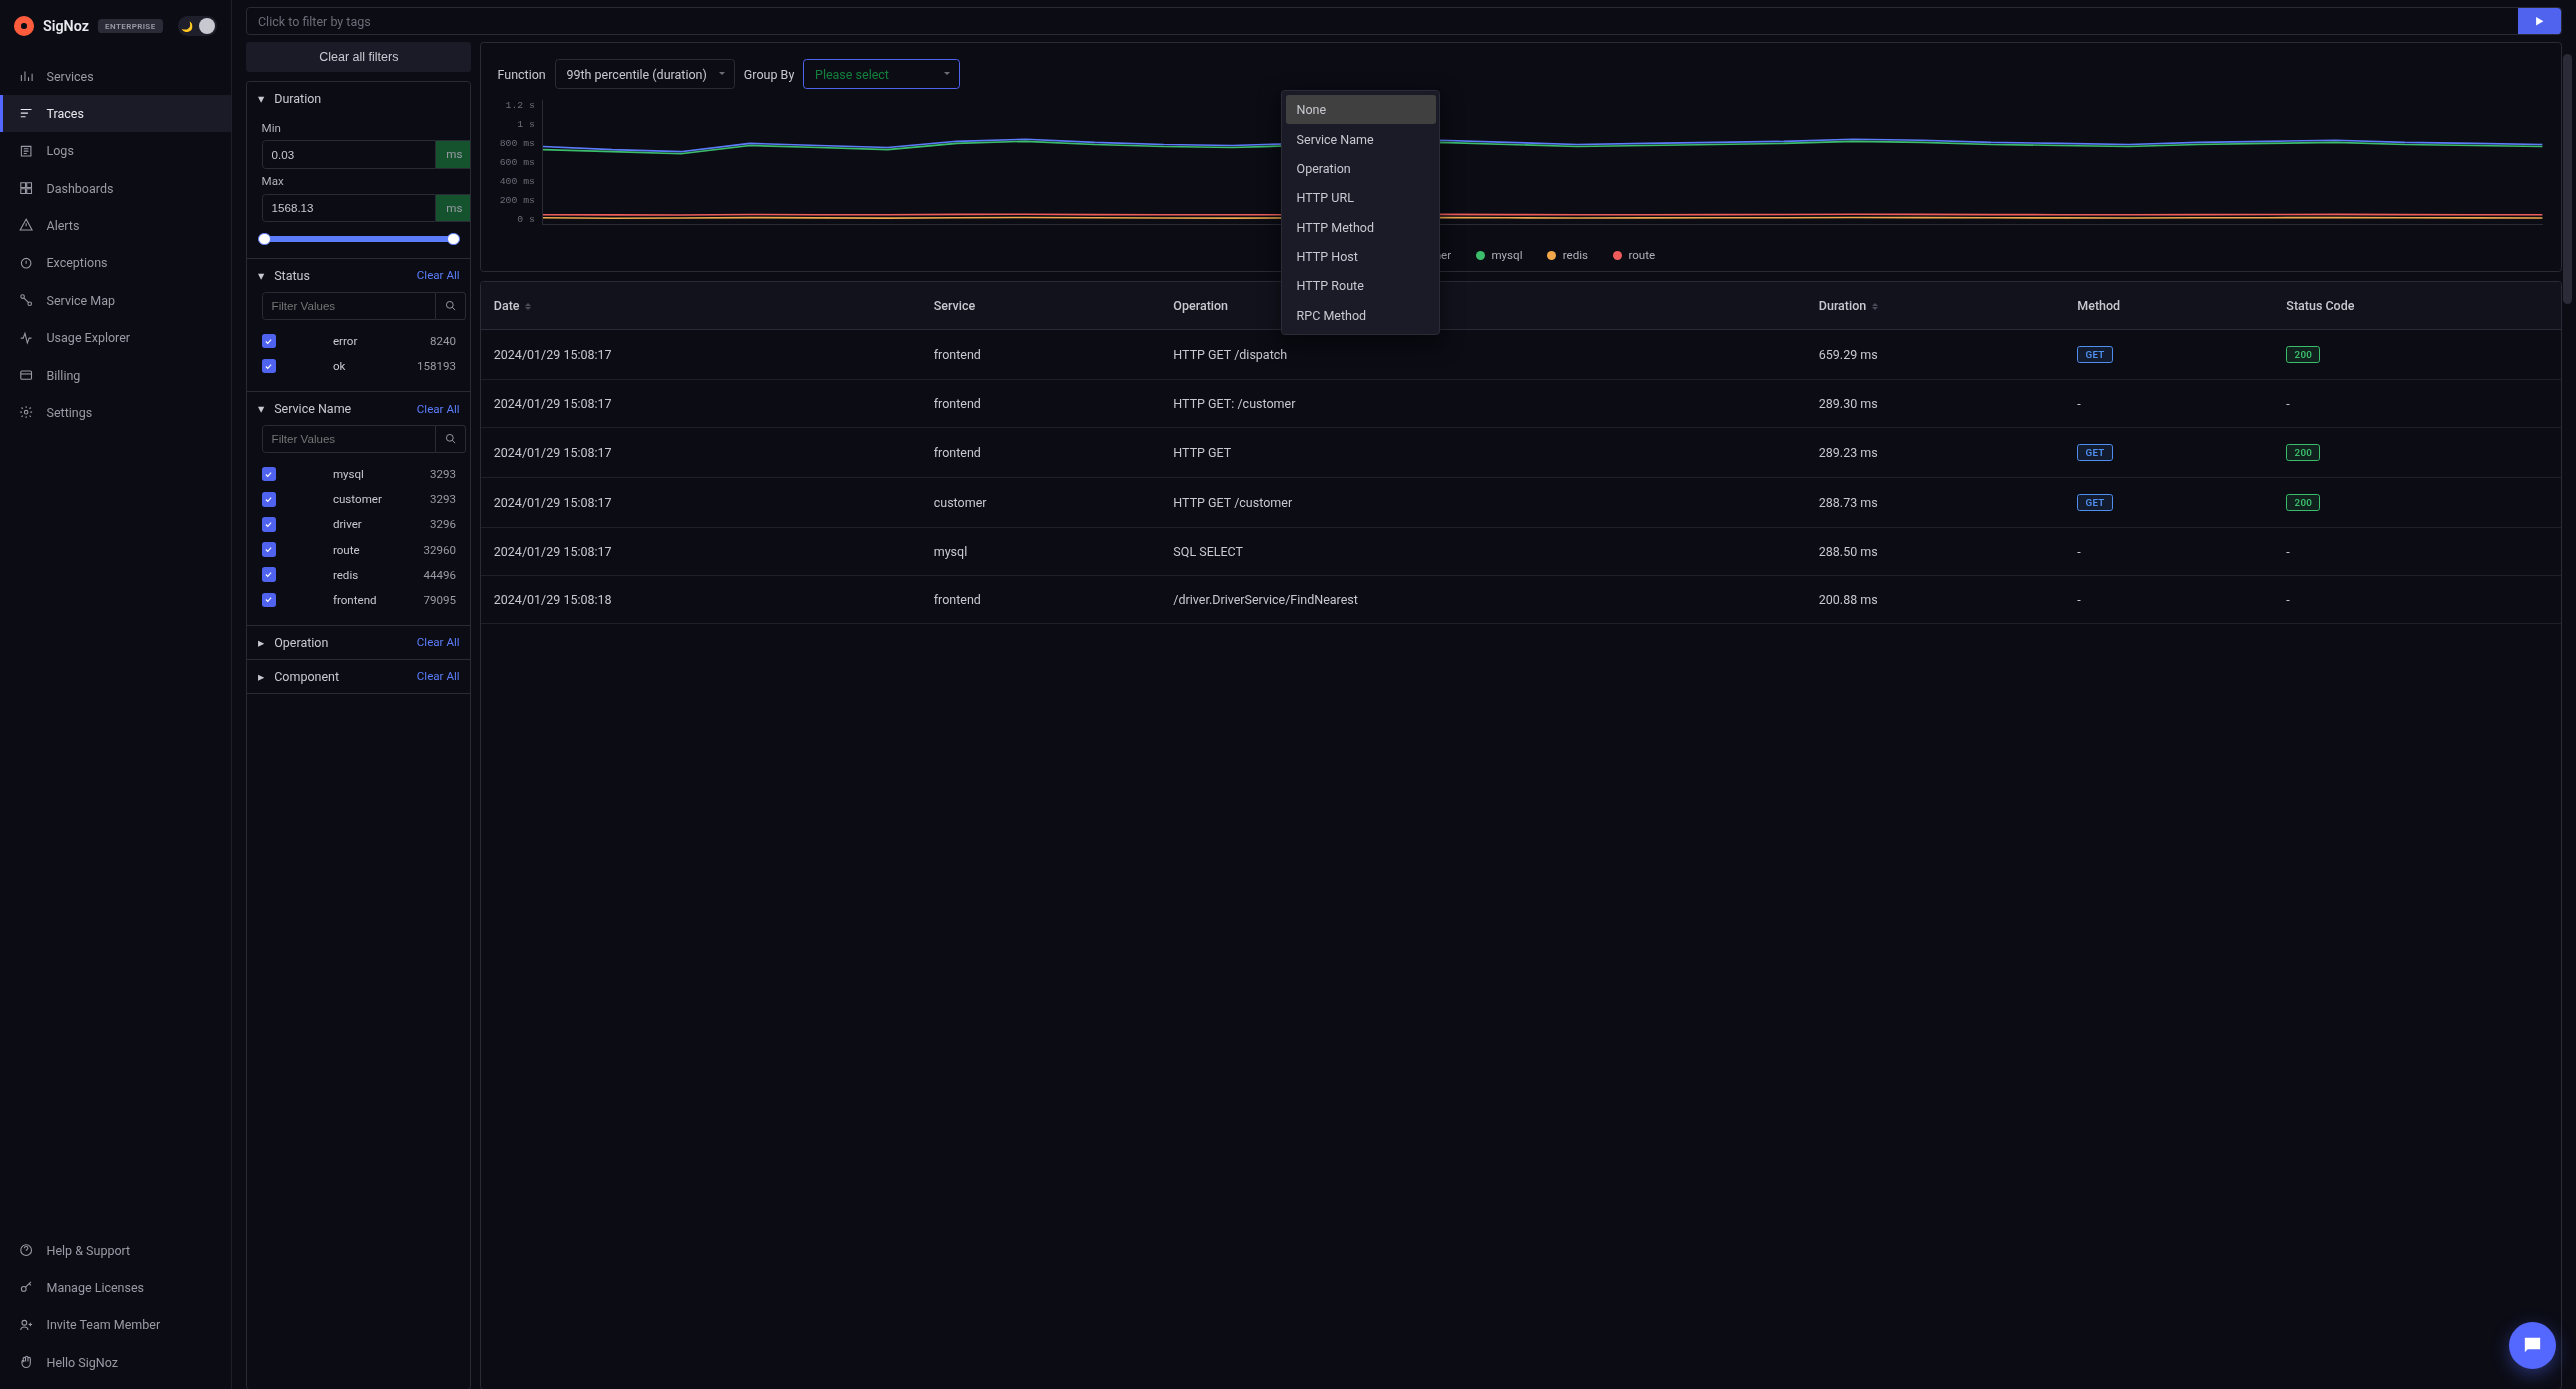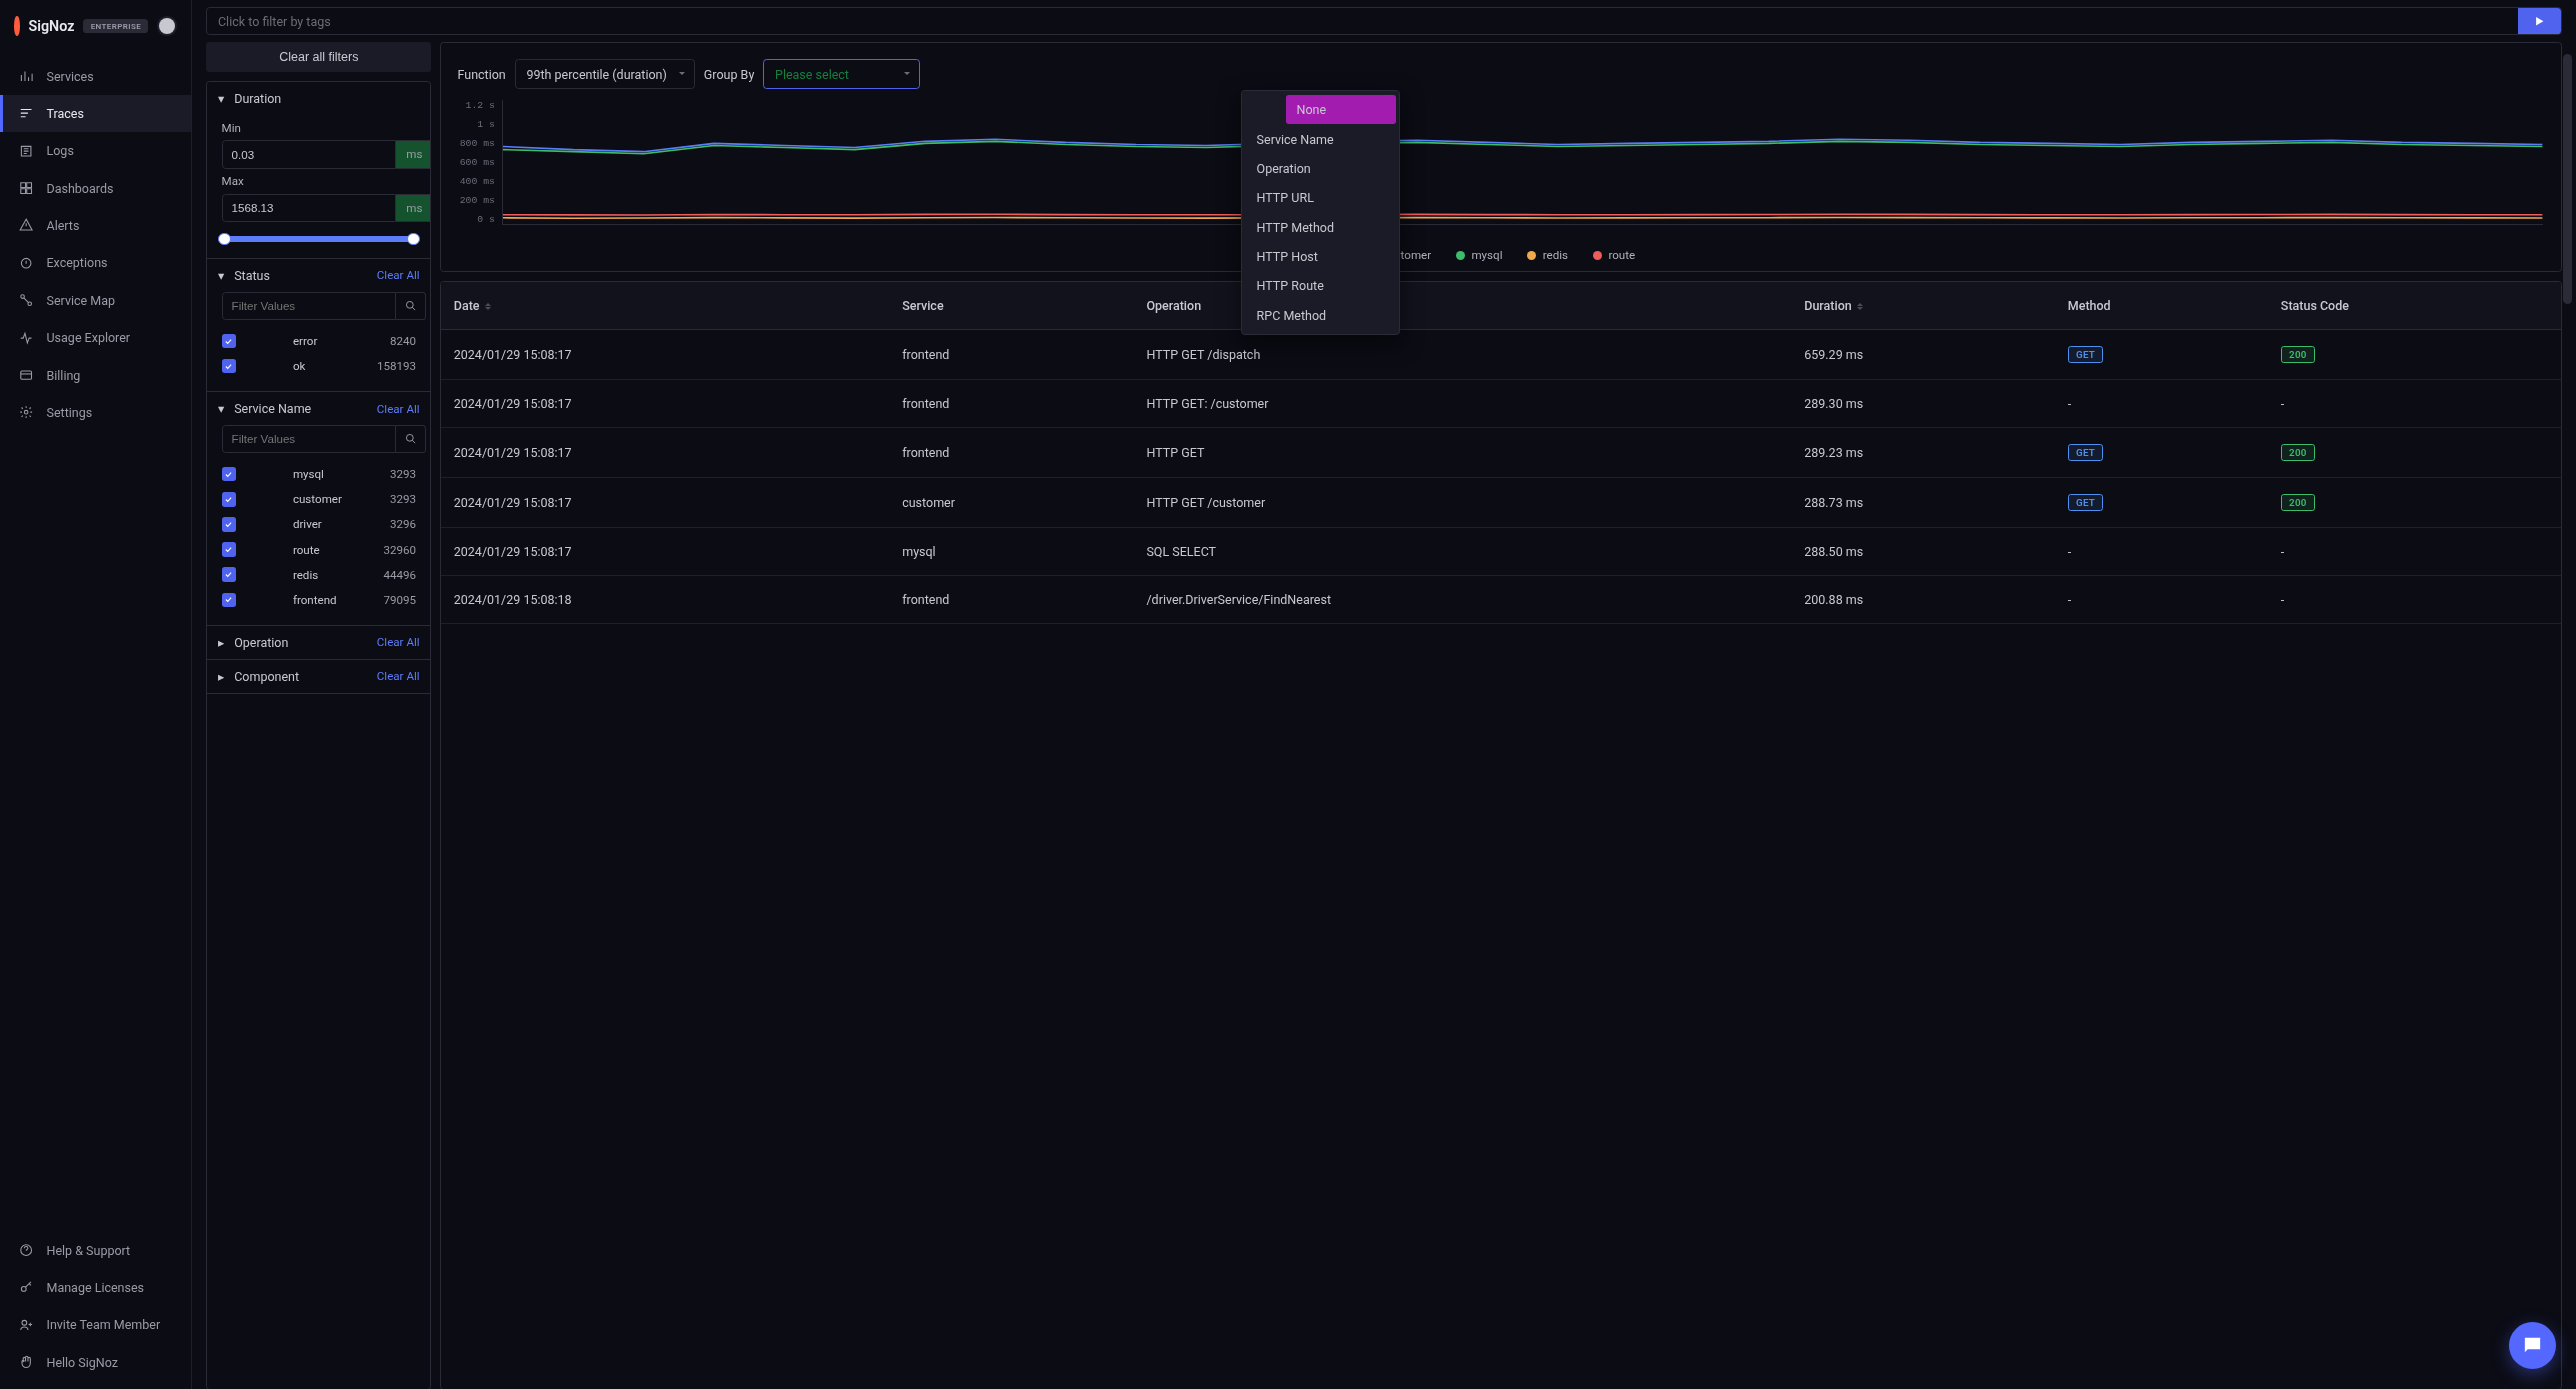--- a/index.html
+++ b/index.html
@@ -9,21 +9,21 @@
   font-family: -apple-system, BlinkMacSystemFont, "Segoe UI", Roboto, sans-serif;
   font-size: 12.5px;
   width: 2576px;
   height: 1390px;
   overflow: hidden;
 }
 .app { display: flex; height: 100%; }
 
 
 .sidebar {
-  width: 192px;
+  width: 232px;
   background: #0b0c14;
   border-right: 0.9px solid #1e1f2a;
   display: flex;
   flex-direction: column;
   padding-top: 9px;
 }
 .logo-row {
   display: flex;
   align-items: center;
   gap: 9px;
@@ -290,21 +290,21 @@
   z-index: 10;
   padding: 3.6px;
 }
 .dd-item {
   padding: 7.2px 10.7px;
   border-radius: 2.7px;
   cursor: pointer;
   font-size: 12.5px;
   color: #c8c9d0;
 }
-.dd-item.highlight { background: #a21caf; margin-left: 40px; }
+.dd-item.highlight { background: #404040; }
 .chart-area {
   height: 143px;
   position: relative;
   padding-left: 52px;
   padding-right: 9px;
 }
 .y-axis {
   position: absolute;
   left: 0; top: 0; bottom: 18px;
   width: 50px;

